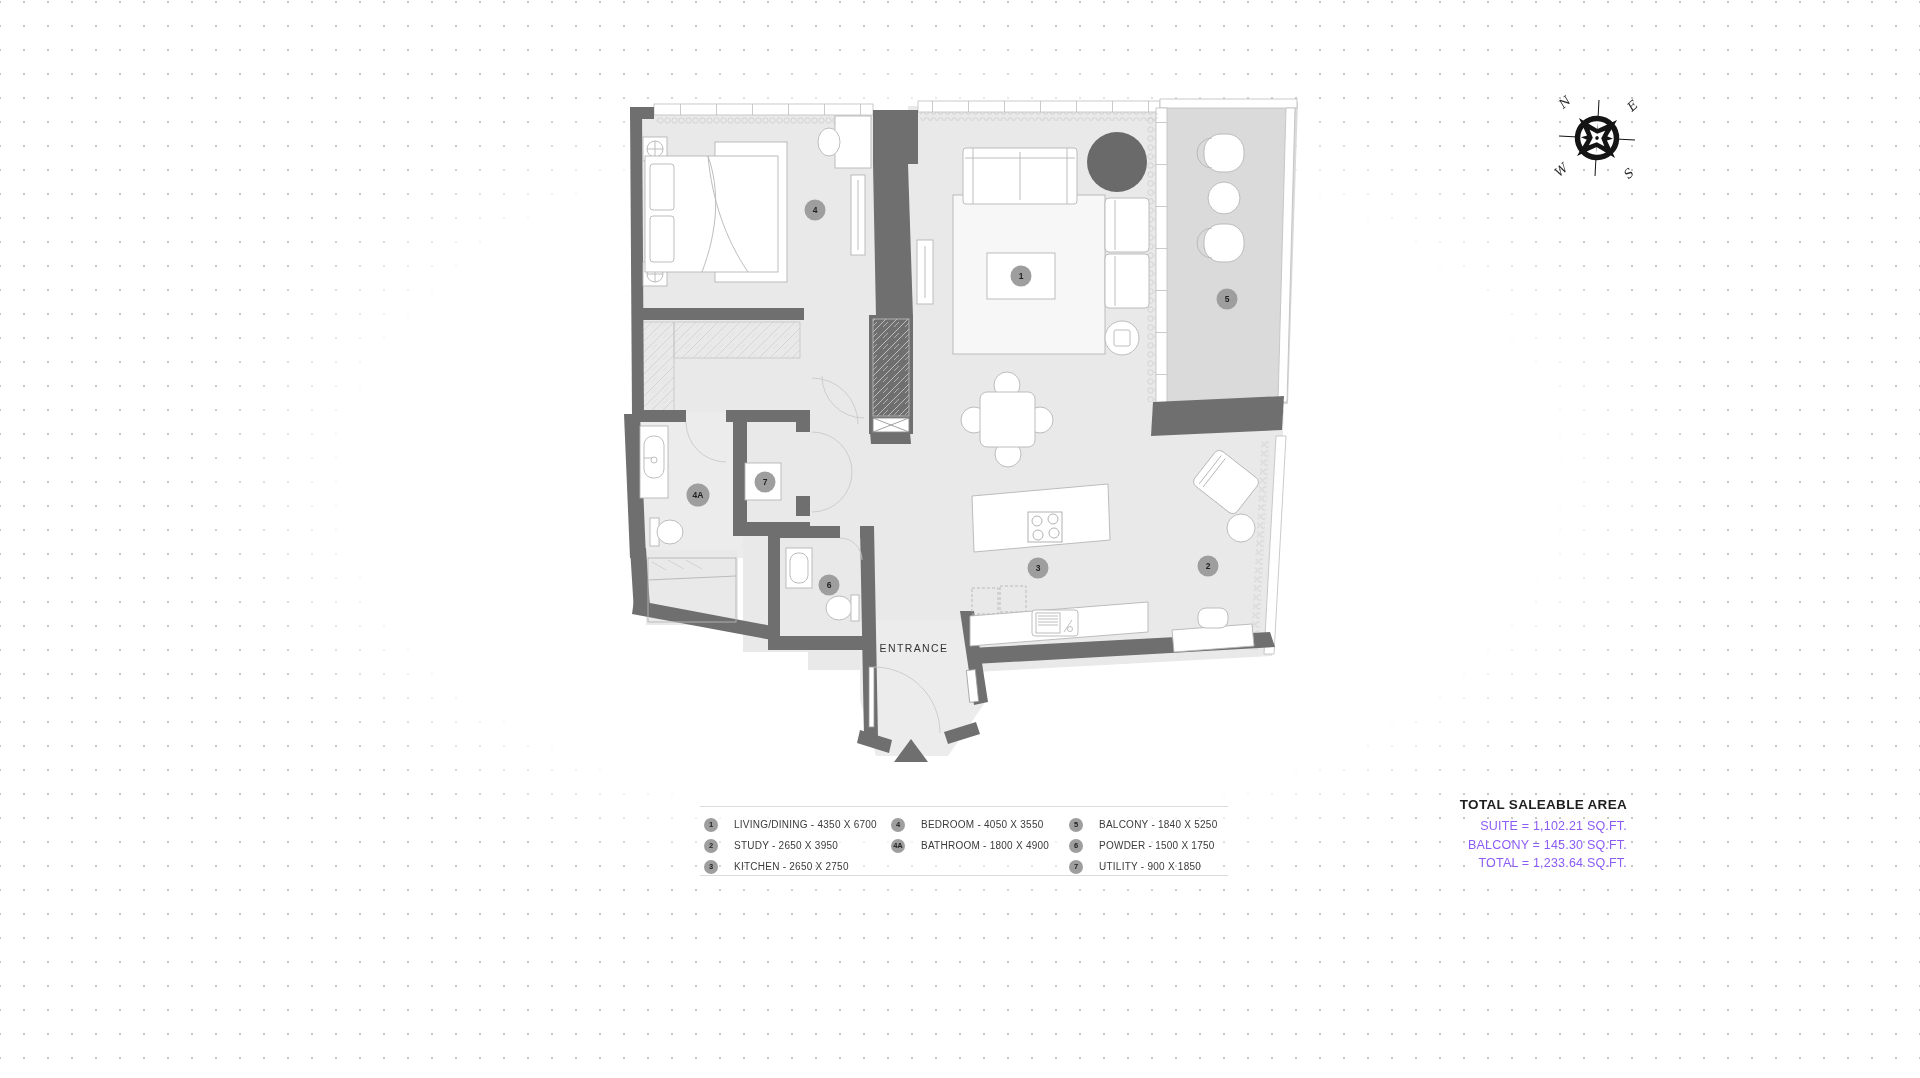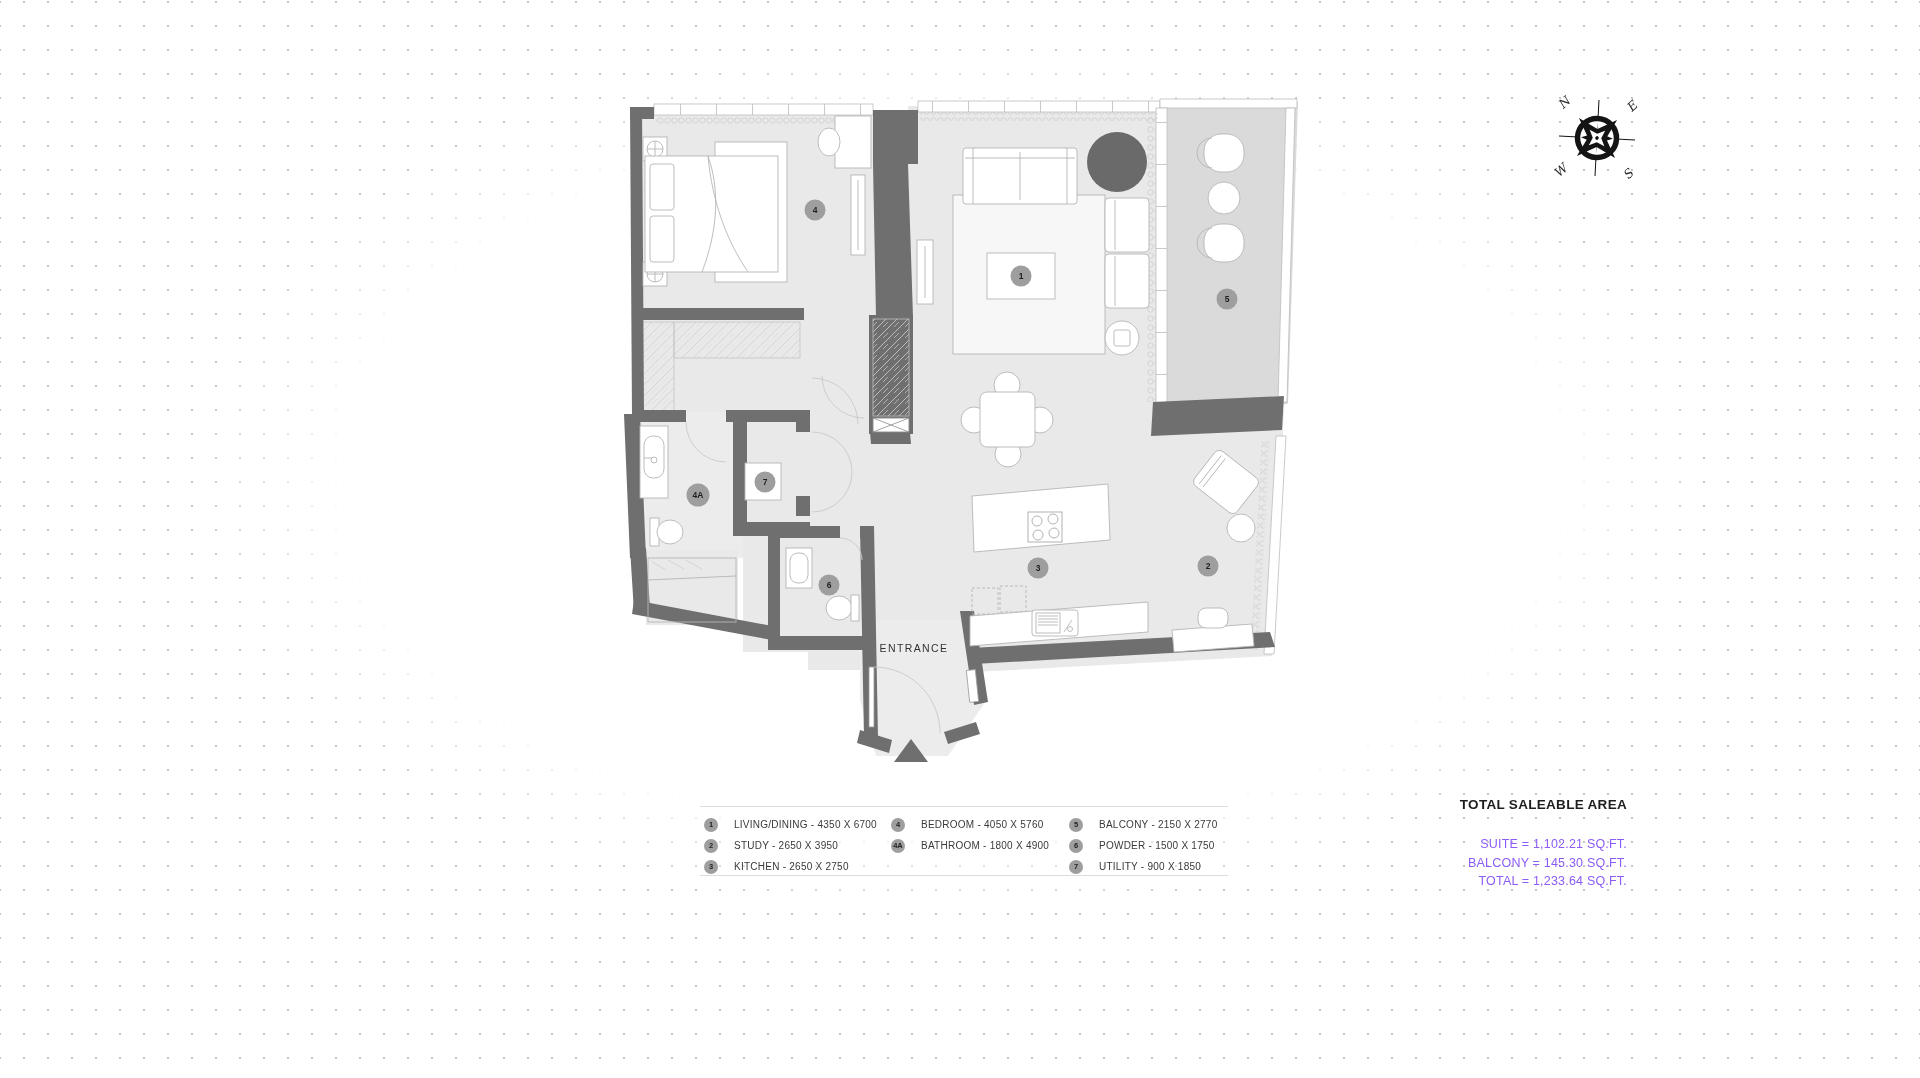--- a/index.html
+++ b/index.html
@@ -36,21 +36,21 @@
   .lbadge{
     display:inline-flex;align-items:center;justify-content:center;
     min-width:14px;height:14px;border-radius:50%;
     background:#9e9e9e;color:#222;font-size:7.5px;font-weight:bold;
     letter-spacing:0;padding:0 1px;box-sizing:border-box;
   }
   .llabel{margin-left:8px;font-size:10px;color:#3a3a3a;letter-spacing:.25px;white-space:nowrap;padding-left:8px;}
 
   
   .area{position:absolute;left:1337px;top:797px;width:290px;text-align:right;color:#1e1e1e;}
-  .area .title{font-size:13.5px;font-weight:bold;letter-spacing:.3px;margin-bottom:23px;}
+  .area .title{font-size:13.5px;font-weight:bold;letter-spacing:.3px;margin-bottom:5px;}
   .area .line{font-size:12.5px;line-height:18.5px;letter-spacing:.2px;color:#8b5cf6;}
 </style>
 </head>
 <body>
 
 <div class="dotgrid"></div>
 <div class="dotmask"></div>
 
 <div class="plan-wrap">
 <svg width="700" height="700" viewBox="0 0 700 700" xmlns="http://www.w3.org/2000/svg">
@@ -316,31 +316,31 @@
         <span class="llabel">STUDY - 2650 X 3950</span>
       </div>
       <div class="lrow">
         <span class="lbadge">3</span>
         <span class="llabel">KITCHEN - 2650 X 2750</span>
       </div>
     </div>
     <div class="col c1">
       <div class="lrow">
         <span class="lbadge">4</span>
-        <span class="llabel">BEDROOM - 4050 X 5760</span>
+        <span class="llabel">BEDROOM - 4050 X 3550</span>
       </div>
       <div class="lrow">
         <span class="lbadge">4A</span>
         <span class="llabel">BATHROOM - 1800 X 4900</span>
       </div>
     </div>
     <div class="col c2">
       <div class="lrow">
         <span class="lbadge">5</span>
-        <span class="llabel">BALCONY - 2150 X 2770</span>
+        <span class="llabel">BALCONY - 1840 X 5250</span>
       </div>
       <div class="lrow">
         <span class="lbadge">6</span>
         <span class="llabel">POWDER - 1500 X 1750</span>
       </div>
       <div class="lrow">
         <span class="lbadge">7</span>
         <span class="llabel">UTILITY - 900 X 1850</span>
       </div>
     </div>

